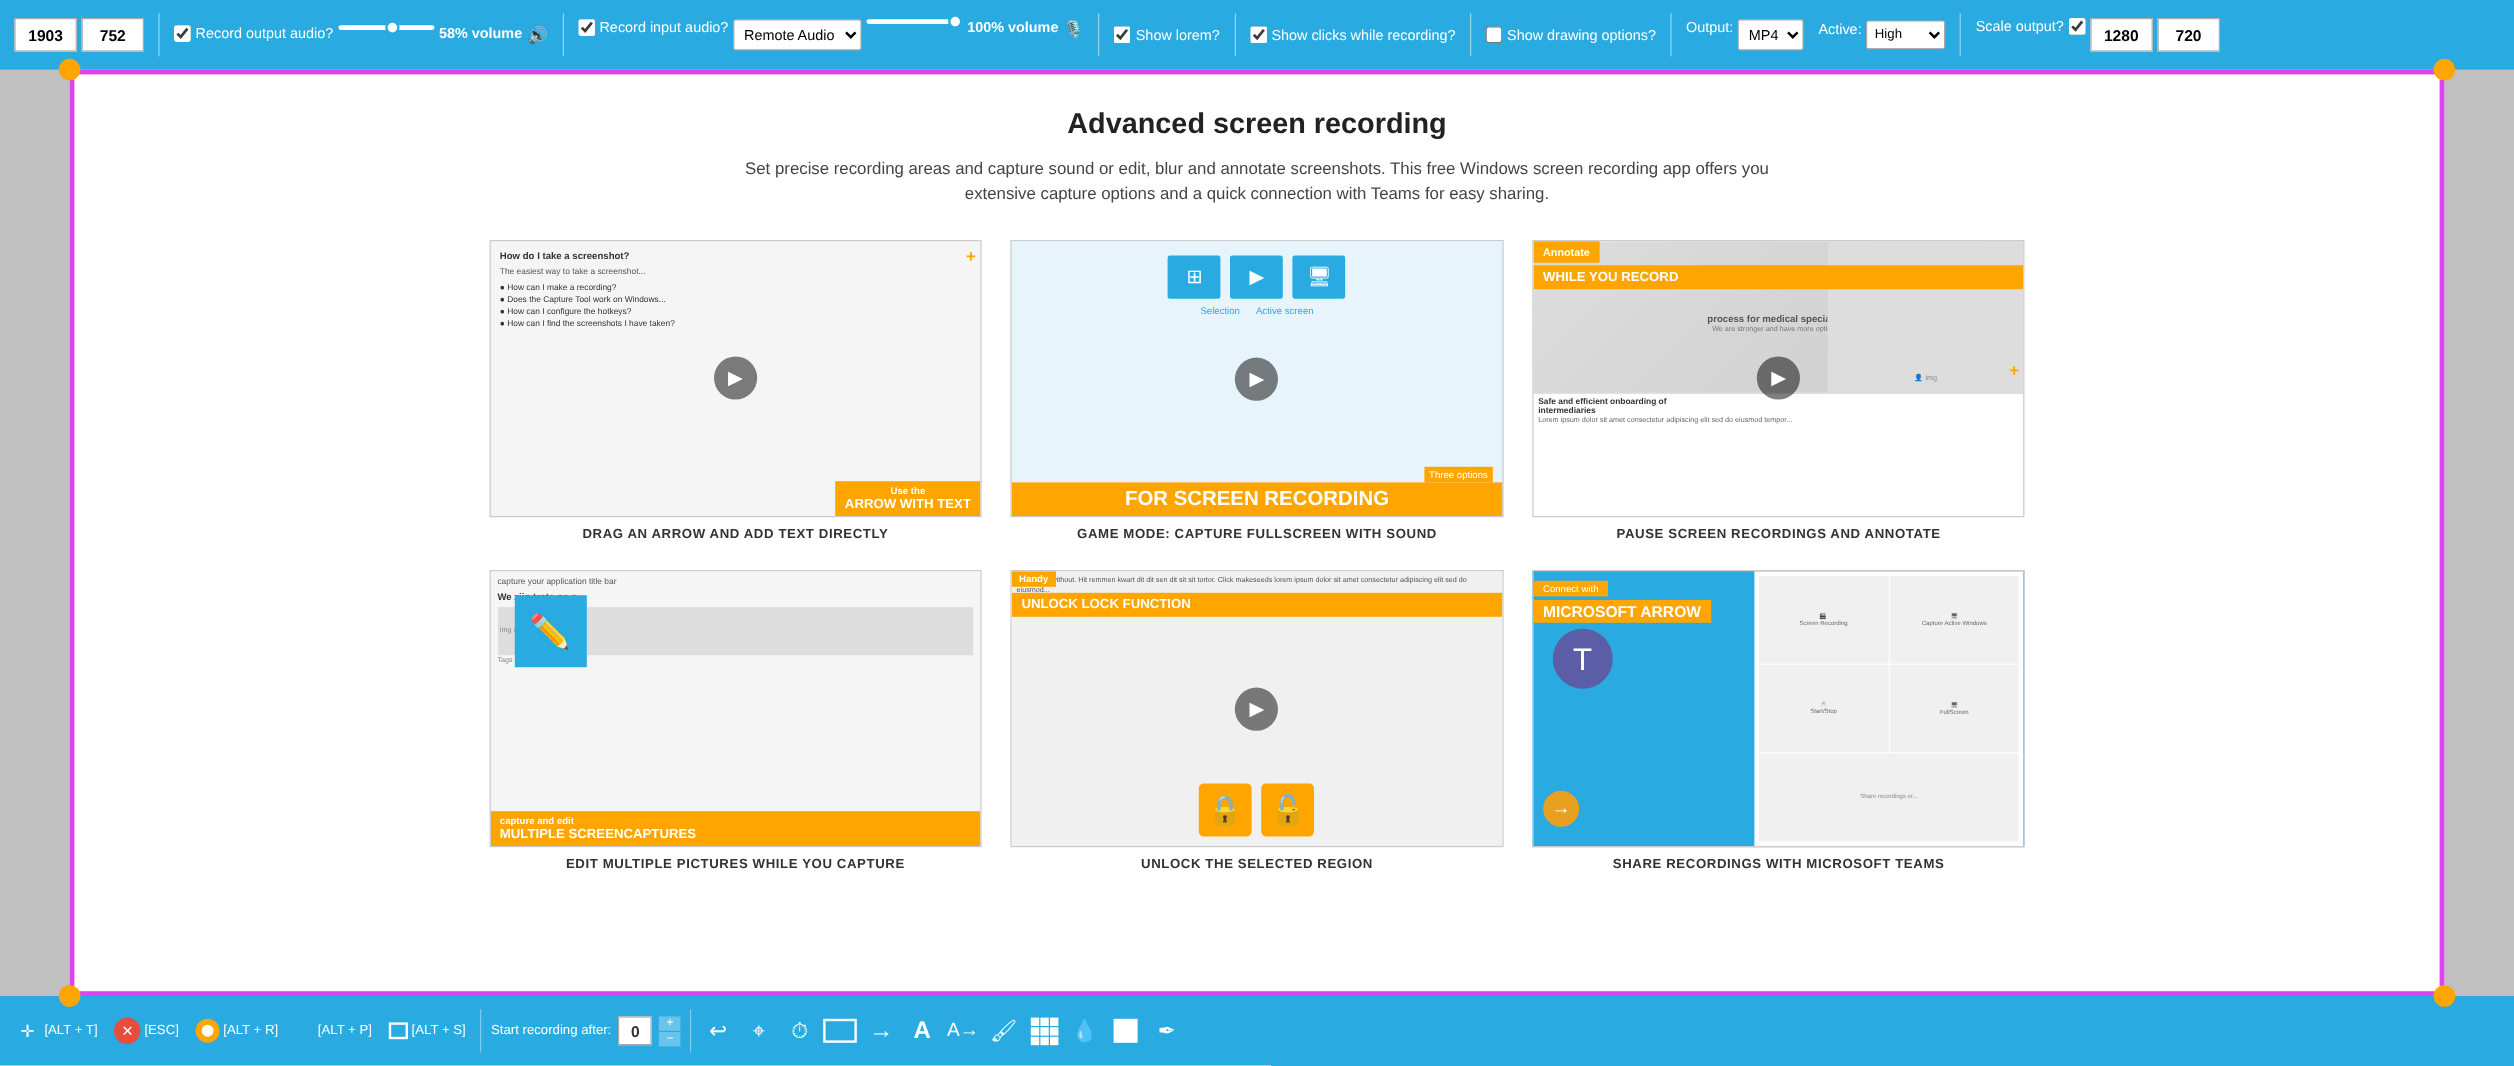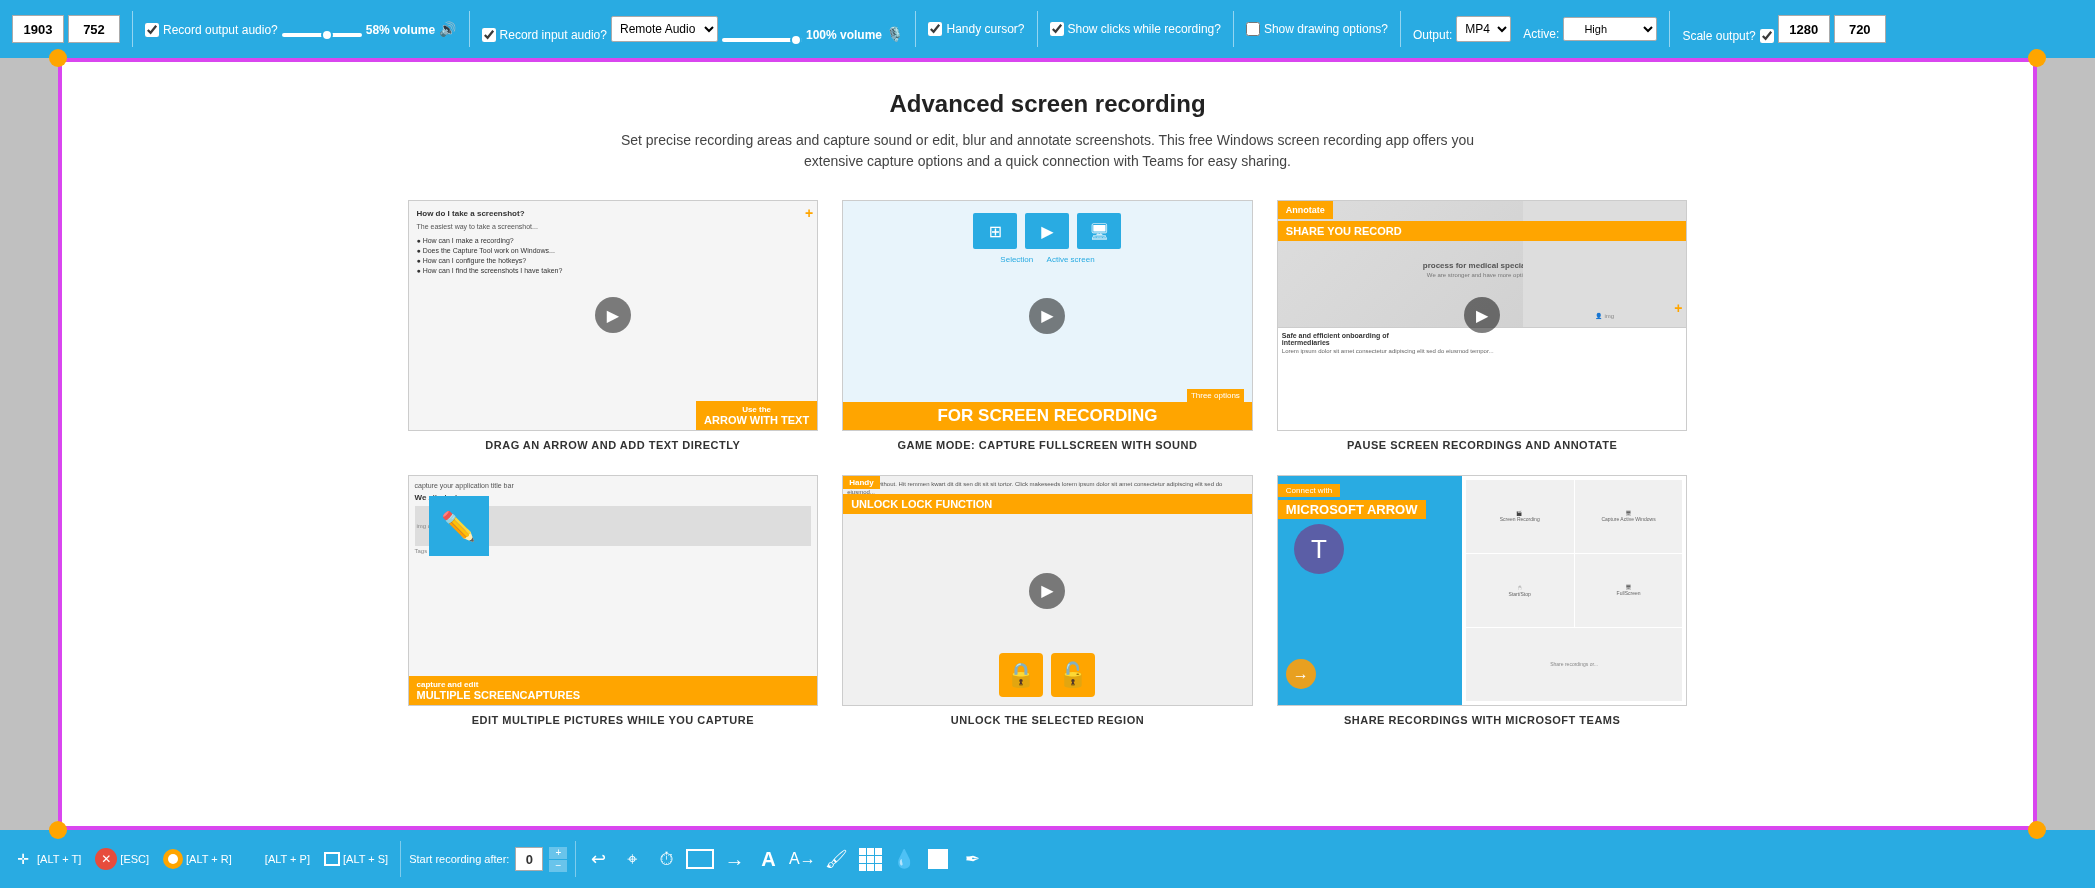--- a/index.html
+++ b/index.html
@@ -20,21 +20,21 @@
       background: #29abe2;
       display: flex;
       align-items: center;
       padding: 0 8px;
       gap: 4px;
       z-index: 100;
     }
 
     .tb-group {
       display: flex;
-      align-items: flex-end;
+      align-items: flex-start;
       gap: 4px;
       padding: 0 4px;
     }
 
     .tb-separator {
       width: 1px;
       height: 36px;
       background: rgba(255,255,255,0.5);
       margin: 0 4px;
     }
@@ -615,21 +615,21 @@
     }
     .grid-icon-dot {
       background: white;
       width: 7px;
       height: 7px;
     }
 
     .quality-select {
       height: 24px;
       font-size: 11px;
-      padding: 0 16px;
+      padding: 0 2px;
       border: 1px solid #aaa;
       border-radius: 2px;
       background: white;
     }
   </style>
 </head>
 <body>
 
 <div class="corner-handle" id="ch-tl"></div>
 <div class="corner-handle" id="ch-tr"></div>
@@ -665,21 +665,21 @@
     </select>
     <input type="range" class="tb-slider" min="0" max="100" value="100" style="width: 80px;">
     <span class="tb-volume-label">100% volume</span>
     <span style="color:white;font-size:14px">🎙️</span>
   </div>
 
   <div class="tb-separator"></div>
 
   <div class="tb-group">
     <input type="checkbox" class="tb-checkbox" checked="" style="">
-    <span class="tb-label">Handy cursor?</span>
+    <span class="tb-label">Show lorem?</span>
   </div>
 
   <div class="tb-separator"></div>
 
   <div class="tb-group">
     <input type="checkbox" class="tb-checkbox" checked="" style="">
     <span class="tb-label">Show clicks while recording?</span>
   </div>
 
   <div class="tb-separator"></div>
@@ -781,21 +781,21 @@
             <div style="font-size:6px;color:#888">👤 img</div>
           </div>
         </div>
         <div class="thumb-3-bottom">
           <div class="thumb-3-bottom-content">
             <div style="font-size:7px;font-weight:bold;margin-bottom:2px">Safe and efficient onboarding of<br>intermediaries</div>
             <div style="font-size:6px;color:#666;line-height:1.3">Lorem ipsum dolor sit amet consectetur adipiscing elit sed do eiusmod tempor...</div>
           </div>
         </div>
         <div class="thumb-overlay-3">Annotate</div>
-        <div class="thumb-overlay-3b">SHARE YOU RECORD</div>
+        <div class="thumb-overlay-3b">WHILE YOU RECORD</div>
         <div class="thumb-plus-orange">+</div>
         <div style="position:absolute;top:50%;left:50%;transform:translate(-50%,-50%);width:36px;height:36px;background:rgba(0,0,0,0.5);border-radius:50%;display:flex;align-items:center;justify-content:center;color:white;font-size:16px">▶</div>
       </div>
       <div class="video-caption">PAUSE SCREEN RECORDINGS AND ANNOTATE</div>
     </div>
 
     <div class="video-item">
       <div class="video-thumb thumb-4">
         <div class="thumb-4-content">
           <div style="font-size:7px;color:#555;margin-bottom:4px">capture your application title bar</div>

